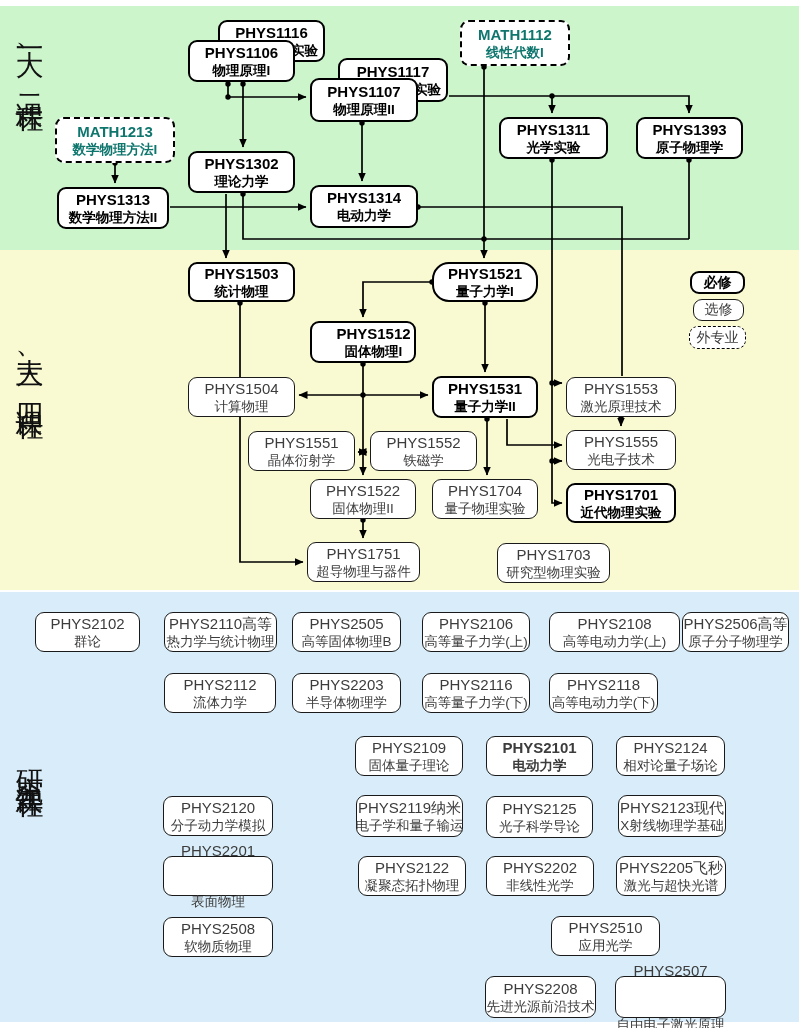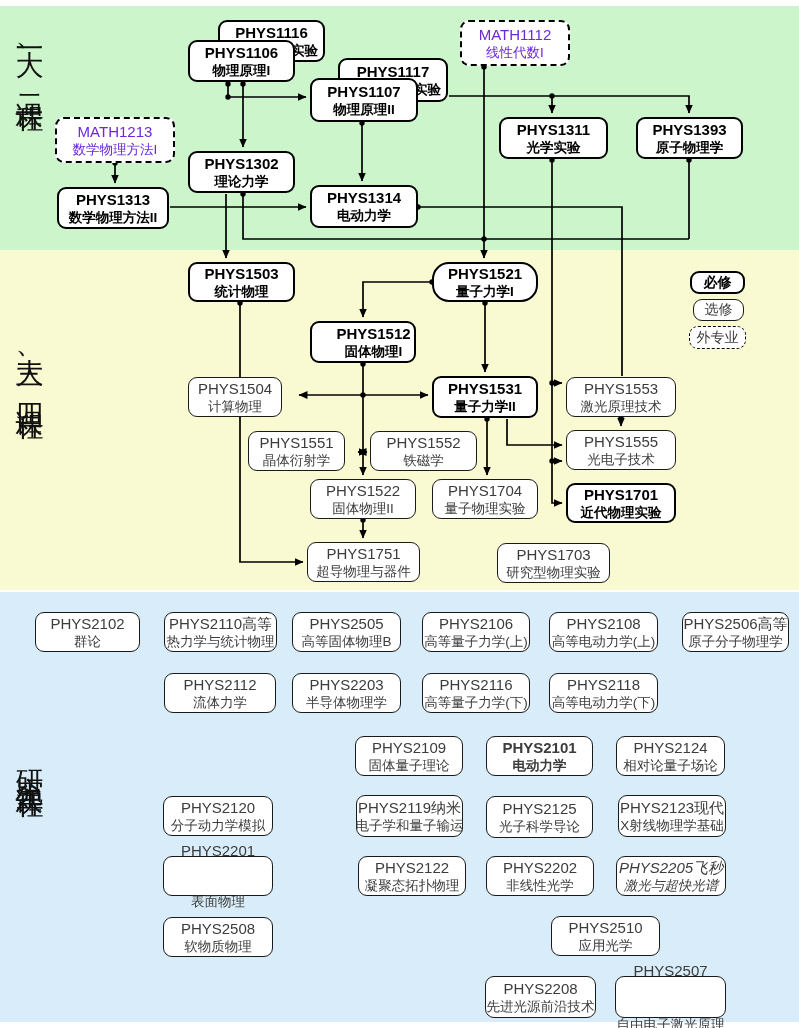--- a/index.html
+++ b/index.html
@@ -8,21 +8,21 @@
   .band{position:absolute;left:0;width:799px;}
   .band-label{position:absolute;left:10px;writing-mode:vertical-rl;text-orientation:upright;
               font-family:"DejaVu Serif","Liberation Serif",serif;font-size:28px;letter-spacing:6px;
               color:#111;}
   #edges{position:absolute;left:0;top:0;}
   .course{position:absolute;background:#fff;border-radius:9px;box-sizing:border-box;
           display:flex;flex-direction:column;justify-content:center;align-items:center;
           text-align:center;line-height:1.28;}
   .required{border:2.6px solid #000;font-weight:700;color:#000;}
   .elective{border:1.5px solid #1a1a1a;font-weight:400;color:#3c3c3c;}
-  .external{border:2.2px dashed #000;font-weight:400;color:#6d28d9;}
+  .external{border:2.2px dashed #000;font-weight:700;color:#0f766e;}
   .course .l1{font-size:15px;white-space:nowrap;}
   .course .l2{font-size:13.5px;white-space:nowrap;}
   .course .l2.align2r{align-self:flex-end;padding-right:5px;}
   .legend-item .l1{font-size:14px;}
   .legend-item.elective,.legend-item.external{color:#3c3c3c;font-weight:400;}
   .legend-item.external{border-width:1.8px;}
 </style>
 </head>
 <body>
 
@@ -140,33 +140,33 @@
       <span class="l2">统计物理</span>
     </div>
     <div class="course required" style="left: 432px; top: 262px; width: 106px; height: 40px; border-radius: 17px;">
       <span class="l1">PHYS1521</span>
       <span class="l2">量子力学I</span>
     </div>
     <div class="course required" style="left: 310px; top: 321px; width: 106px; height: 42px; padding-left: 21px;">
       <span class="l1">PHYS1512</span>
       <span class="l2">固体物理I</span>
     </div>
-    <div class="course elective" style="left: 188px; top: 377px; width: 94px; height: 40px;">
+    <div class="course elective" style="left: 188px; top: 377px; width: 107px; height: 40px;">
       <span class="l1">PHYS1504</span>
       <span class="l2">计算物理</span>
     </div>
     <div class="course required" style="left: 432px; top: 376px; width: 106px; height: 42px;">
       <span class="l1">PHYS1531</span>
       <span class="l2">量子力学II</span>
     </div>
     <div class="course elective" style="left: 566px; top: 377px; width: 110px; height: 40px;">
       <span class="l1">PHYS1553</span>
       <span class="l2">激光原理技术</span>
     </div>
-    <div class="course elective" style="left: 248px; top: 431px; width: 97px; height: 40px;">
+    <div class="course elective" style="left: 248px; top: 431px; width: 107px; height: 40px;">
       <span class="l1">PHYS1551</span>
       <span class="l2">晶体衍射学</span>
     </div>
     <div class="course elective" style="left: 370px; top: 431px; width: 107px; height: 40px;">
       <span class="l1">PHYS1552</span>
       <span class="l2">铁磁学</span>
     </div>
     <div class="course elective" style="left: 566px; top: 430px; width: 110px; height: 40px;">
       <span class="l1">PHYS1555</span>
       <span class="l2">光电子技术</span>
@@ -200,21 +200,21 @@
       <span class="l2">热力学与统计物理</span>
     </div>
     <div class="course elective" style="left: 292px; top: 612px; width: 109px; height: 40px;">
       <span class="l1">PHYS2505</span>
       <span class="l2">高等固体物理B</span>
     </div>
     <div class="course elective" style="left: 422px; top: 612px; width: 108px; height: 40px;">
       <span class="l1">PHYS2106</span>
       <span class="l2">高等量子力学(上)</span>
     </div>
-    <div class="course elective" style="left: 549px; top: 612px; width: 109px; height: 40px;">
+    <div class="course elective" style="left: 549px; top: 612px; width: 131px; height: 40px;">
       <span class="l1">PHYS2108</span>
       <span class="l2">高等电动力学(上)</span>
     </div>
     <div class="course elective" style="left: 682px; top: 612px; width: 107px; height: 40px;">
       <span class="l1">PHYS2506高等</span>
       <span class="l2">原子分子物理学</span>
     </div>
     <div class="course elective" style="left: 164px; top: 673px; width: 112px; height: 40px;">
       <span class="l1">PHYS2112</span>
       <span class="l2">流体力学</span>
@@ -264,21 +264,21 @@
       <span class="l2">表面物理</span>
     </div>
     <div class="course elective" style="left: 358px; top: 856px; width: 108px; height: 40px;">
       <span class="l1">PHYS2122</span>
       <span class="l2">凝聚态拓扑物理</span>
     </div>
     <div class="course elective" style="left: 486px; top: 856px; width: 108px; height: 40px;">
       <span class="l1">PHYS2202</span>
       <span class="l2">非线性光学</span>
     </div>
-    <div class="course elective" style="left: 616px; top: 856px; width: 110px; height: 40px; font-style: italic;">
+    <div class="course elective" style="left: 616px; top: 856px; width: 110px; height: 40px;">
       <span class="l1">PHYS2205飞秒</span>
       <span class="l2">激光与超快光谱</span>
     </div>
     <div class="course elective" style="left: 163px; top: 917px; width: 110px; height: 40px;">
       <span class="l1">PHYS2508</span>
       <span class="l2">软物质物理</span>
     </div>
     <div class="course elective" style="left: 551px; top: 916px; width: 109px; height: 40px;">
       <span class="l1">PHYS2510</span>
       <span class="l2">应用光学</span>

